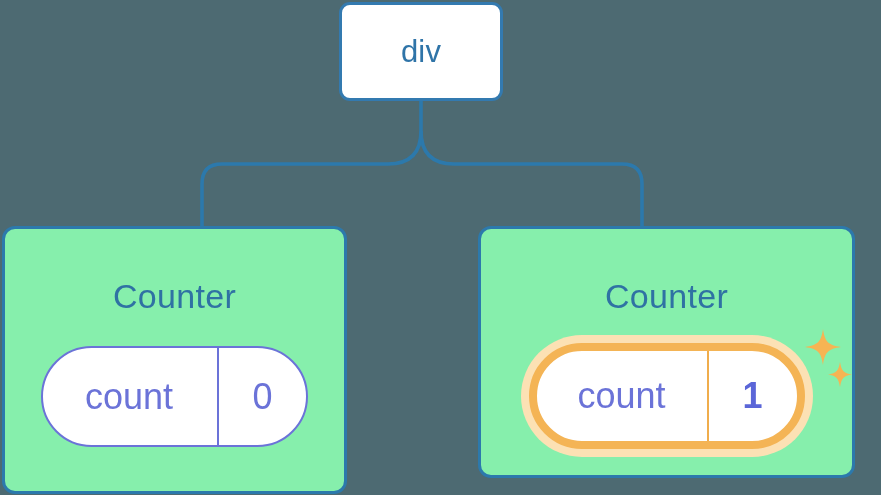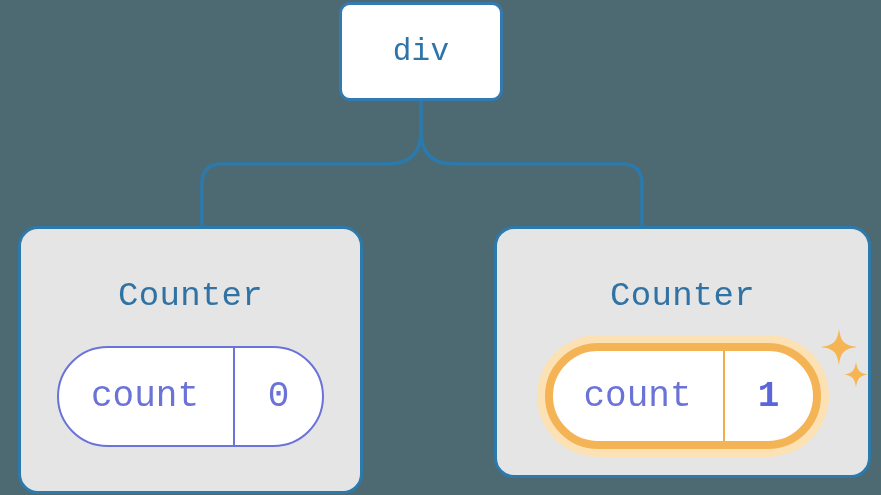--- a/index.html
+++ b/index.html
@@ -5,21 +5,21 @@
   html, body {
     margin: 0;
     padding: 0;
     background: #ffffff;
   }
   #stage {
     position: relative;
     width: 881px;
     height: 495px;
     overflow: hidden;
-    font-family: Liberation Mono, monospace;
+    font-family: Liberation Sans, sans-serif;
     background: #4d6a72;
   }
 
   
   #connectors {
     position: absolute;
     left: 0; top: 0;
     width: 881px;
     height: 495px;
     pointer-events: none;
@@ -43,28 +43,27 @@
   .root-label {
     font-size: 31px;
     color: #2f74a8;
     letter-spacing: 0.2px;
     line-height: 1;
   }
 
   
   .card {
     position: absolute;
-    background: #e5e5e5;
+    background: #86efac;
     border: 3px solid #2c79ac;
-    border-radius: 20px;
+    border-radius: 13px;
     box-sizing: border-box;
     display: flex;
     flex-direction: column;
     align-items: center;
-    margin-left: 16px;
   }
   .card-left {
     left: 2px;
     top: 226px;
     width: 345px;
     height: 268px;
   }
   .card-right {
     left: 478px;
     top: 226px;

